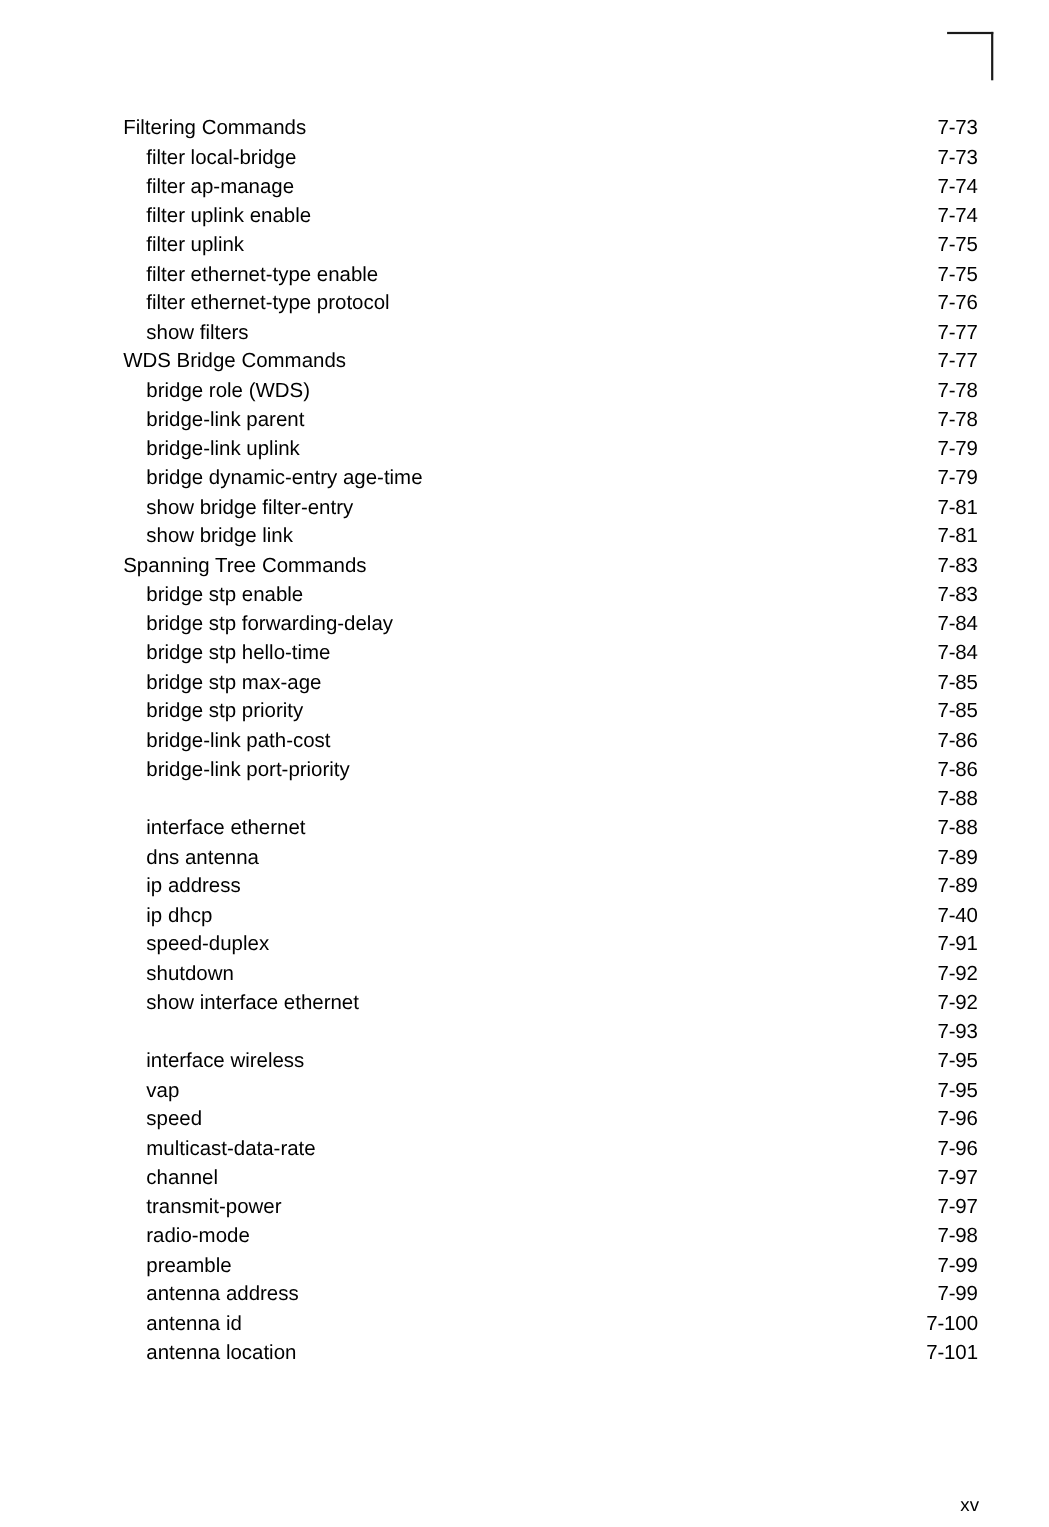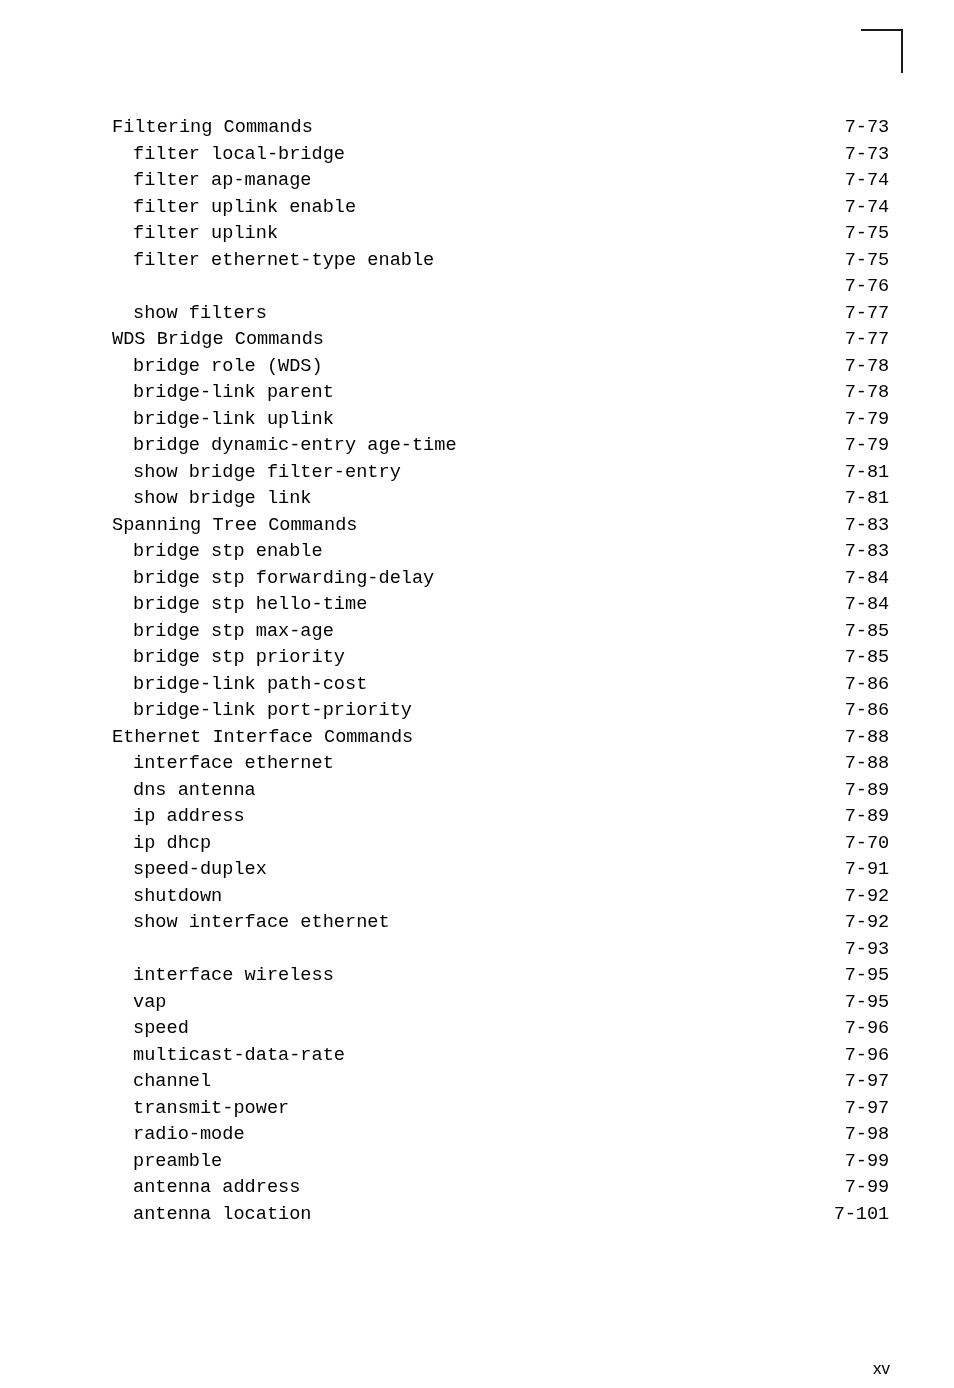--- a/index.html
+++ b/index.html
@@ -38,33 +38,31 @@
     top: 103px;
     width: 777px;
   }
   .toc-row {
     display: flex;
     align-items: baseline;
     height: 26.5px;
     font-size: 18.6px;
     line-height: 26.5px;
     white-space: nowrap;
-    font-family: Liberation Mono, monospace;
   }
   .toc-row .title {
     flex: 0 0 auto;
   }
   .toc-row .filler {
     flex: 1 1 auto;
   }
   .toc-row .page-no {
     flex: 0 0 auto;
     text-align: left;
     letter-spacing: -0.1px;
-    margin-top: 12px;
   }
   .toc-row.level-1 {
     padding-left: 0;
   }
   .toc-row.level-2 {
     padding-left: 21px;
   }
 
   
   .folio {
@@ -109,20 +107,21 @@
         <span class="title">filter uplink</span>
         <span class="filler"></span>
         <span class="page-no">7-75</span>
       </div>
       <div class="toc-row level-2">
         <span class="title">filter ethernet-type enable</span>
         <span class="filler"></span>
         <span class="page-no">7-75</span>
       </div>
       <div class="toc-row level-2">
+        <span class="title">filter ethernet-type protocol</span>
         <span class="filler"></span>
         <span class="page-no">7-76</span>
       </div>
       <div class="toc-row level-2">
         <span class="title">show filters</span>
         <span class="filler"></span>
         <span class="page-no">7-77</span>
       </div>
       <div class="toc-row level-1">
         <span class="title">WDS Bridge Commands</span>
@@ -193,21 +192,20 @@
         <span class="title">bridge-link path-cost</span>
         <span class="filler"></span>
         <span class="page-no">7-86</span>
       </div>
       <div class="toc-row level-2">
         <span class="title">bridge-link port-priority</span>
         <span class="filler"></span>
         <span class="page-no">7-86</span>
       </div>
       <div class="toc-row level-1">
-        <span class="title">Ethernet Interface Commands</span>
         <span class="filler"></span>
         <span class="page-no">7-88</span>
       </div>
       <div class="toc-row level-2">
         <span class="title">interface ethernet</span>
         <span class="filler"></span>
         <span class="page-no">7-88</span>
       </div>
       <div class="toc-row level-2">
         <span class="title">dns antenna</span>
@@ -215,21 +213,21 @@
         <span class="page-no">7-89</span>
       </div>
       <div class="toc-row level-2">
         <span class="title">ip address</span>
         <span class="filler"></span>
         <span class="page-no">7-89</span>
       </div>
       <div class="toc-row level-2">
         <span class="title">ip dhcp</span>
         <span class="filler"></span>
-        <span class="page-no">7-70</span>
+        <span class="page-no">7-40</span>
       </div>
       <div class="toc-row level-2">
         <span class="title">speed-duplex</span>
         <span class="filler"></span>
         <span class="page-no">7-91</span>
       </div>
       <div class="toc-row level-2">
         <span class="title">shutdown</span>
         <span class="filler"></span>
         <span class="page-no">7-92</span>
@@ -282,20 +280,25 @@
         <span class="title">preamble</span>
         <span class="filler"></span>
         <span class="page-no">7-99</span>
       </div>
       <div class="toc-row level-2">
         <span class="title">antenna address</span>
         <span class="filler"></span>
         <span class="page-no">7-99</span>
       </div>
       <div class="toc-row level-2">
+        <span class="title">antenna id</span>
+        <span class="filler"></span>
+        <span class="page-no">7-100</span>
+      </div>
+      <div class="toc-row level-2">
         <span class="title">antenna location</span>
         <span class="filler"></span>
         <span class="page-no">7-101</span>
       </div>
     </div>
 
   <div class="folio">xv</div>
 
 </div>
 

